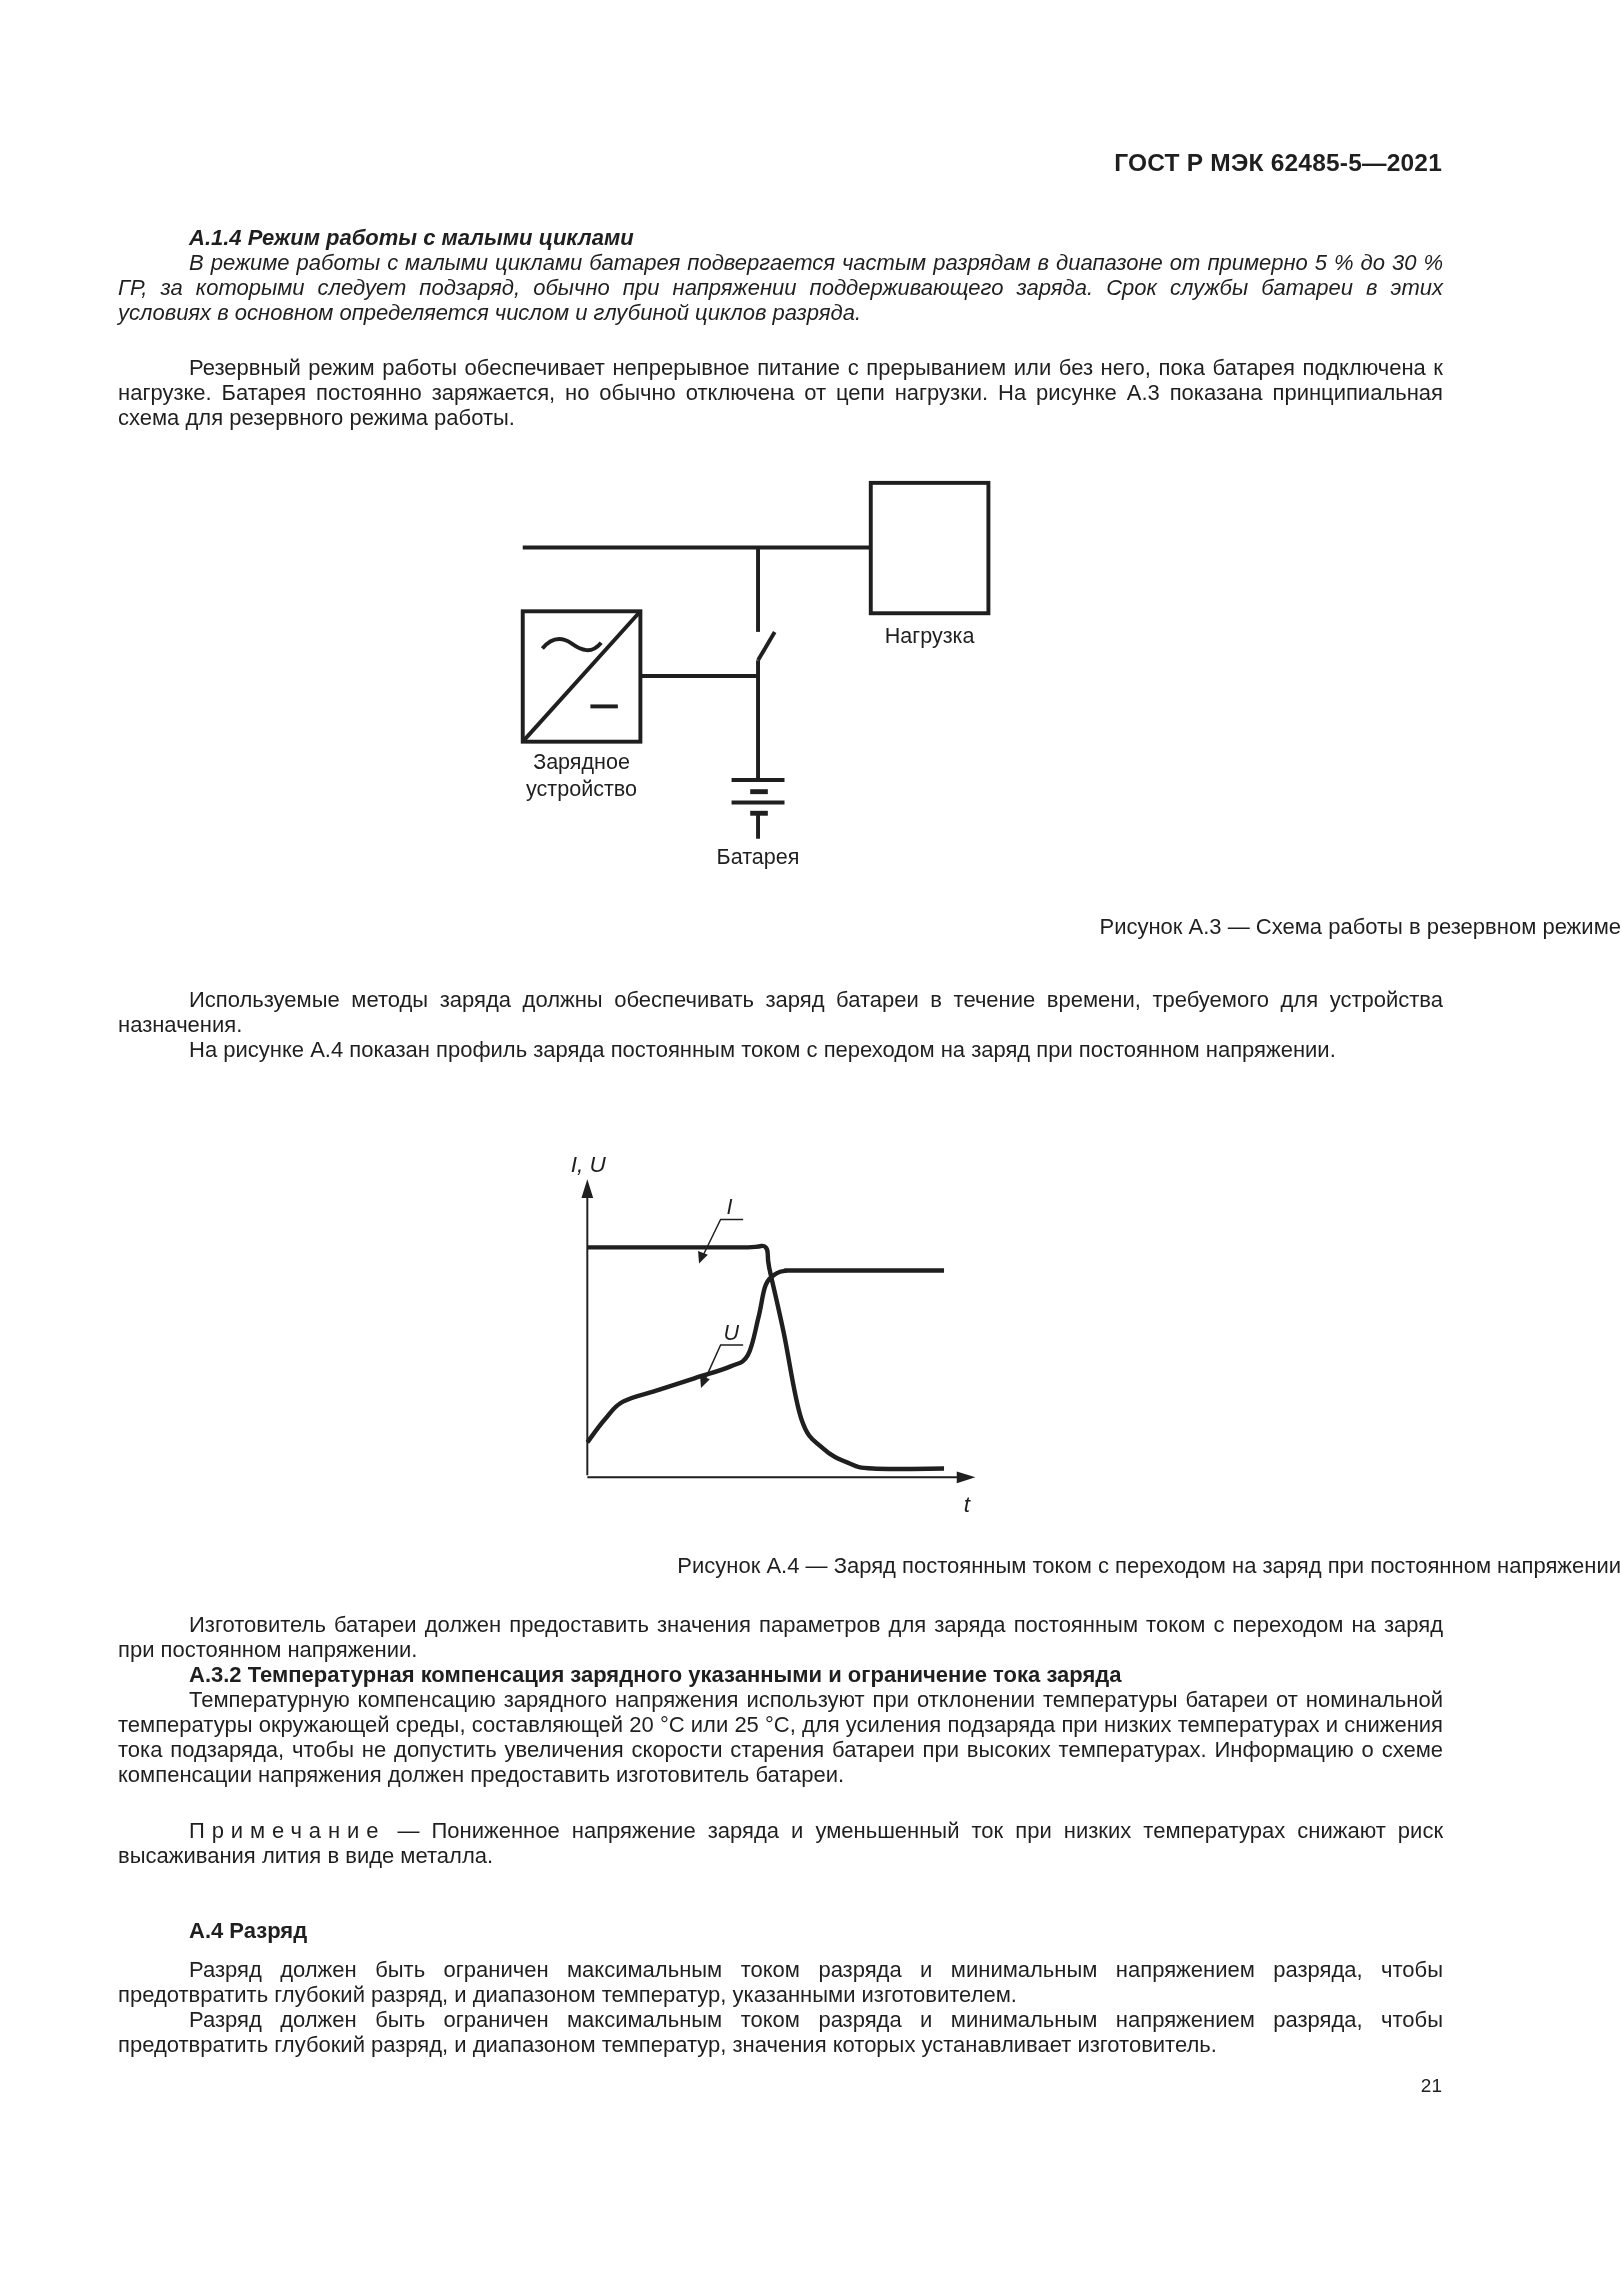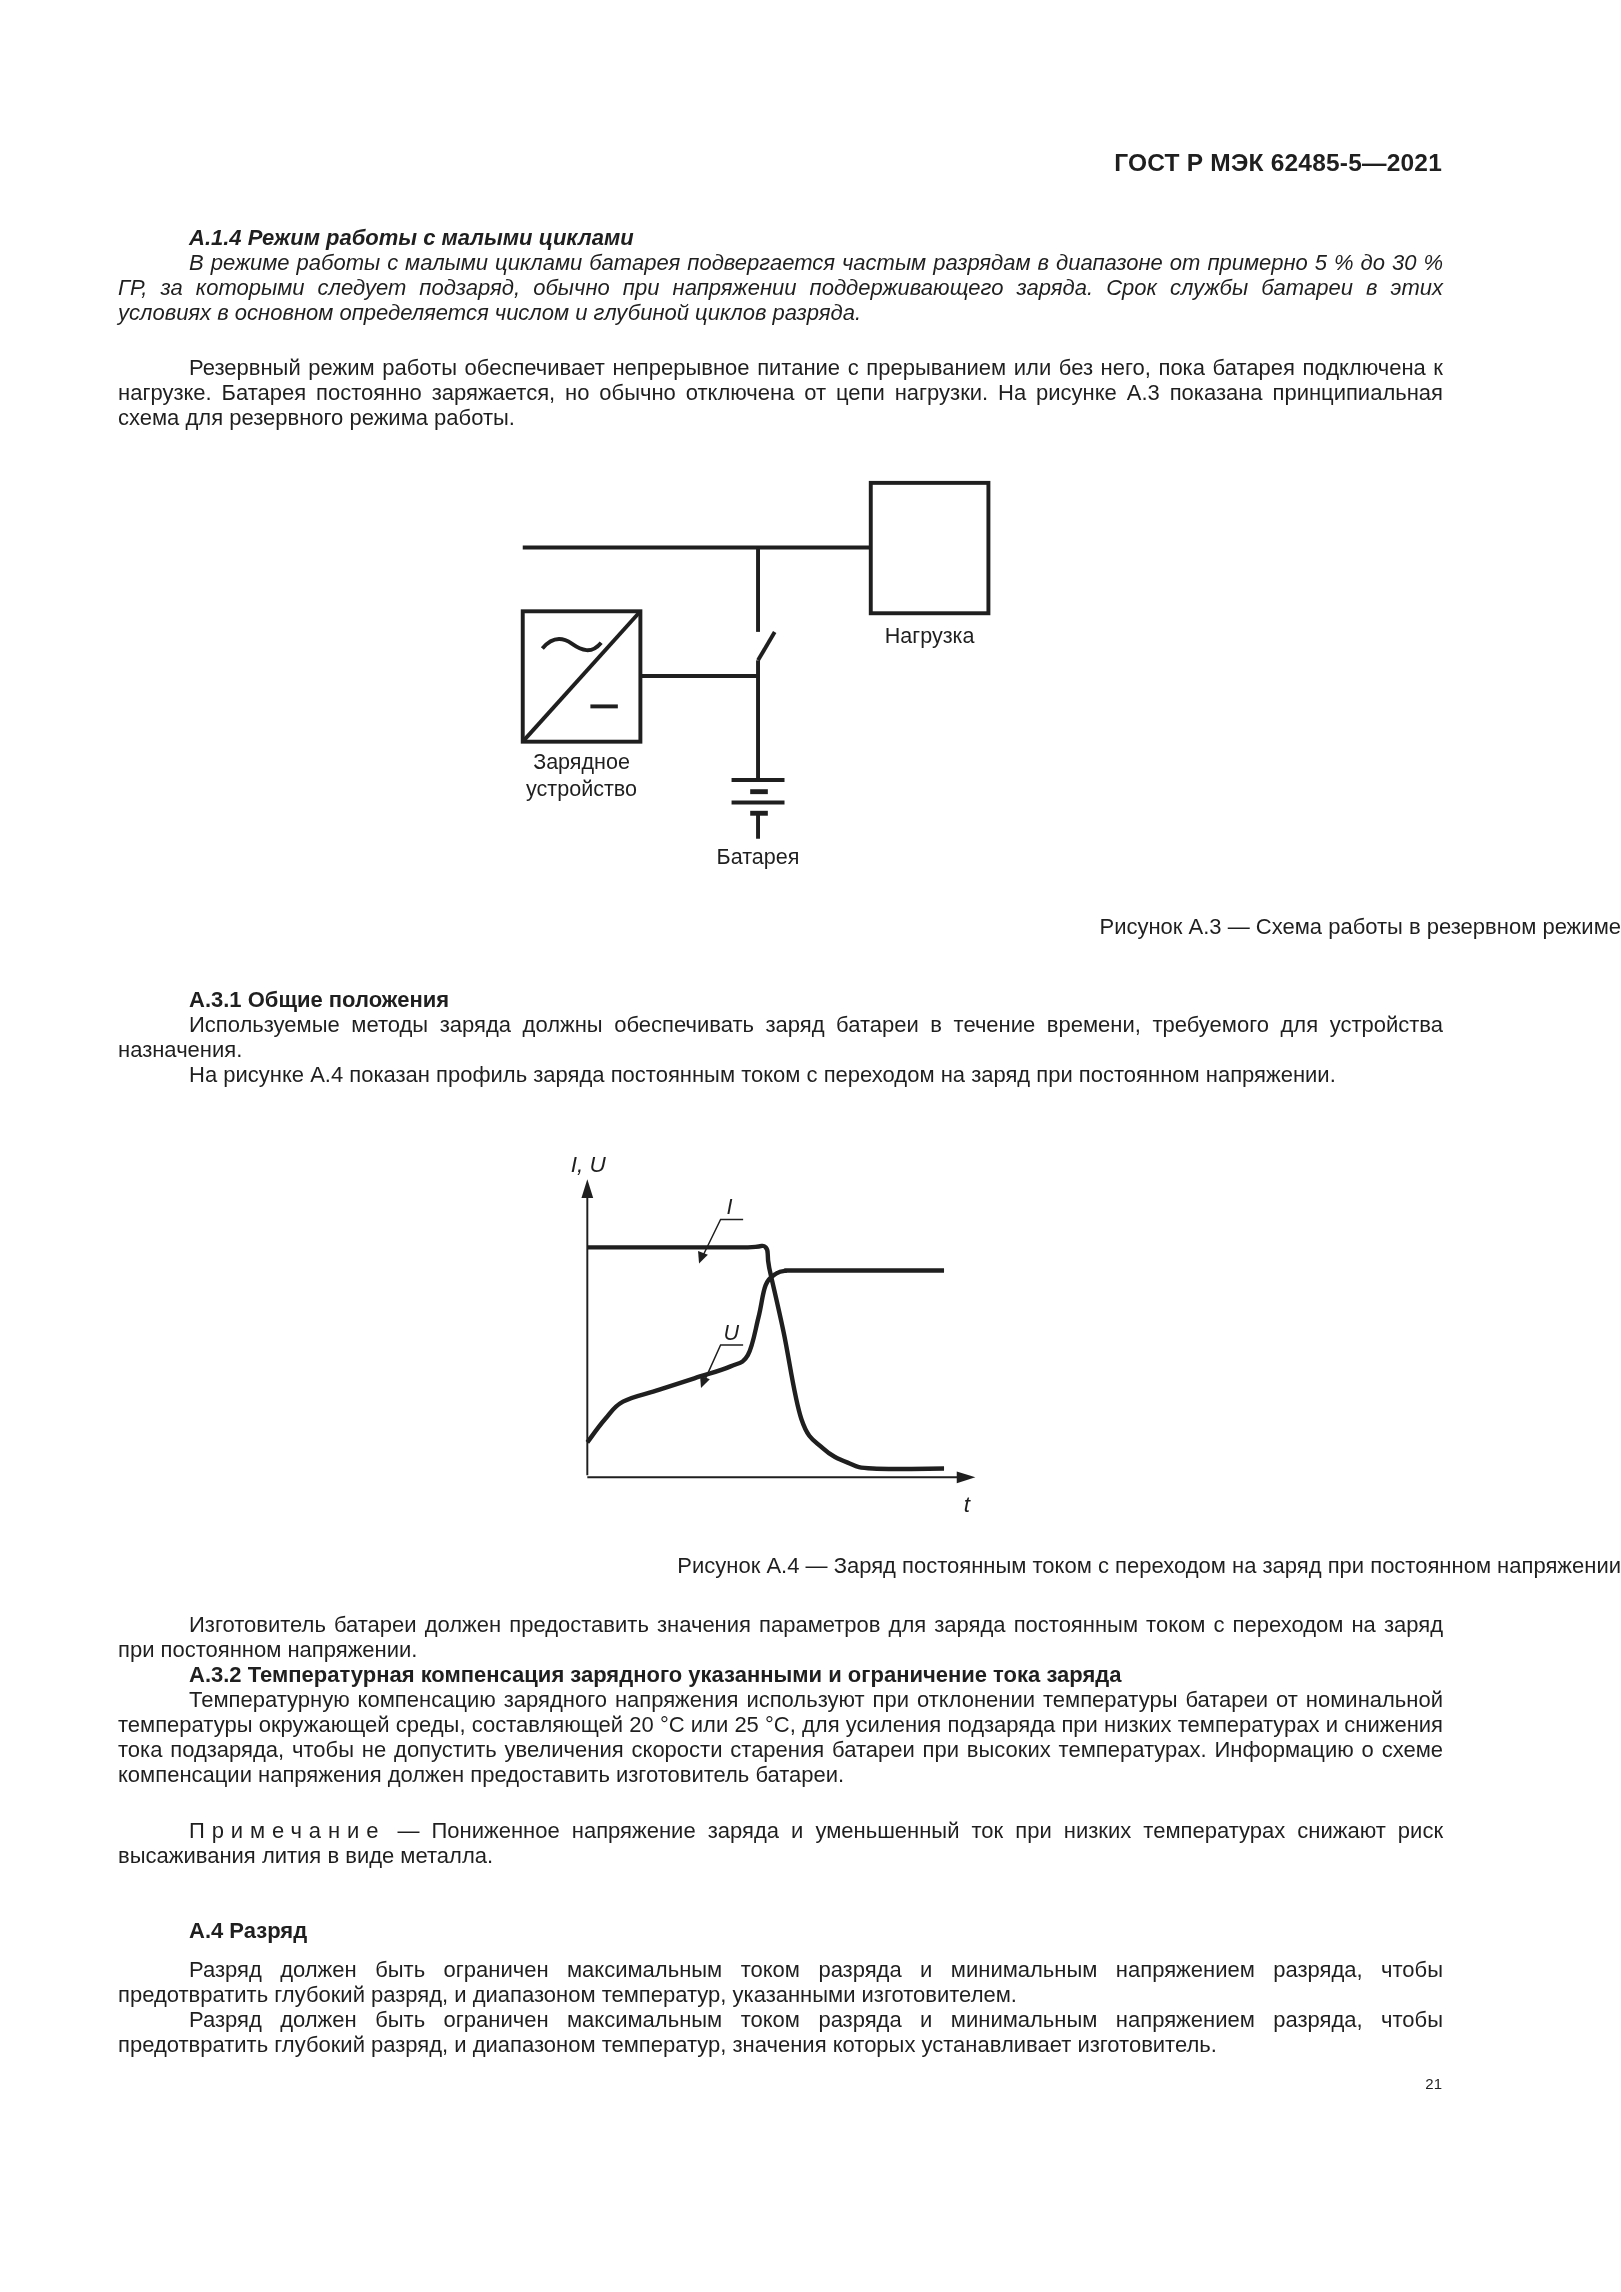--- a/index.html
+++ b/index.html
@@ -5,21 +5,21 @@
   html, body { margin: 0; padding: 0; background: #ffffff; }
   body { width: 1621px; height: 2293px; position: relative; overflow: hidden;
          font-family: "Liberation Sans", sans-serif; color: #1f1f1f; }
   .page { position: absolute; left: 0; top: 0; width: 1621px; height: 2279px; }
   .doc-id { position: absolute; right: 179px; top: 149px; font-size: 24.5px; font-weight: bold; letter-spacing: 0.2px; }
   .block { position: absolute; left: 118px; width: 1325px; font-size: 22px; line-height: 25px; }
   .h { font-weight: bold; padding-left: 71px; margin: 0; }
   .p { text-indent: 71px; text-align: justify; margin: 0; }
   .caption { position: absolute; left: 0; width: 1621px; text-align: right; font-size: 22px; }
   .note-label { letter-spacing: 6.9px; }
-  .page-num { position: absolute; right: 179px; top: 2075px; font-size: 15px; }
+  .page-num { position: absolute; right: 179px; top: 2075px; font-size: 19px; }
   svg text { font-family: "Liberation Sans", sans-serif; }
   .fig { position: absolute; }
 </style>
 </head>
 <body>
 
 <div class="page">
 
   <div class="doc-id">ГОСТ Р МЭК 62485-5—2021</div>
 
@@ -52,21 +52,20 @@
     </g>
     <text x="428" y="176" font-size="22" text-anchor="middle" fill="#1f1f1f">Нагрузка</text>
     <text x="73" y="305" font-size="22" text-anchor="middle" fill="#1f1f1f">Зарядное</text>
     <text x="73" y="332" font-size="22" text-anchor="middle" fill="#1f1f1f">устройство</text>
     <text x="253" y="402" font-size="22" text-anchor="middle" fill="#1f1f1f">Батарея</text>
   </svg>
 
   <div class="caption" style="top:914px;">Рисунок А.3 — Схема работы в резервном режиме</div>
 
   <div class="block" style="top:987px;">
-    <p class="h">А.3.1 Общие положения</p>
     <p class="p">Используемые методы заряда должны обеспечивать заряд батареи в течение времени, требуемого для устройства назначения.</p>
     <p class="p">На рисунке А.4 показан профиль заряда постоянным током с переходом на заряд при постоянном напряжении.</p>
   </div>
 
   <svg id="chart-a4" class="fig" style="left:549px; top:1147px;" width="451" height="392" viewBox="0 0 460 400">
     <g stroke="#1f1f1f" stroke-width="2" fill="none">
       <line x1="39" y1="335" x2="39" y2="40"></line>
       <line x1="39" y1="337" x2="420" y2="337"></line>
     </g>
     <polygon points="39,33 33,52 45,52" fill="#1f1f1f"></polygon>

